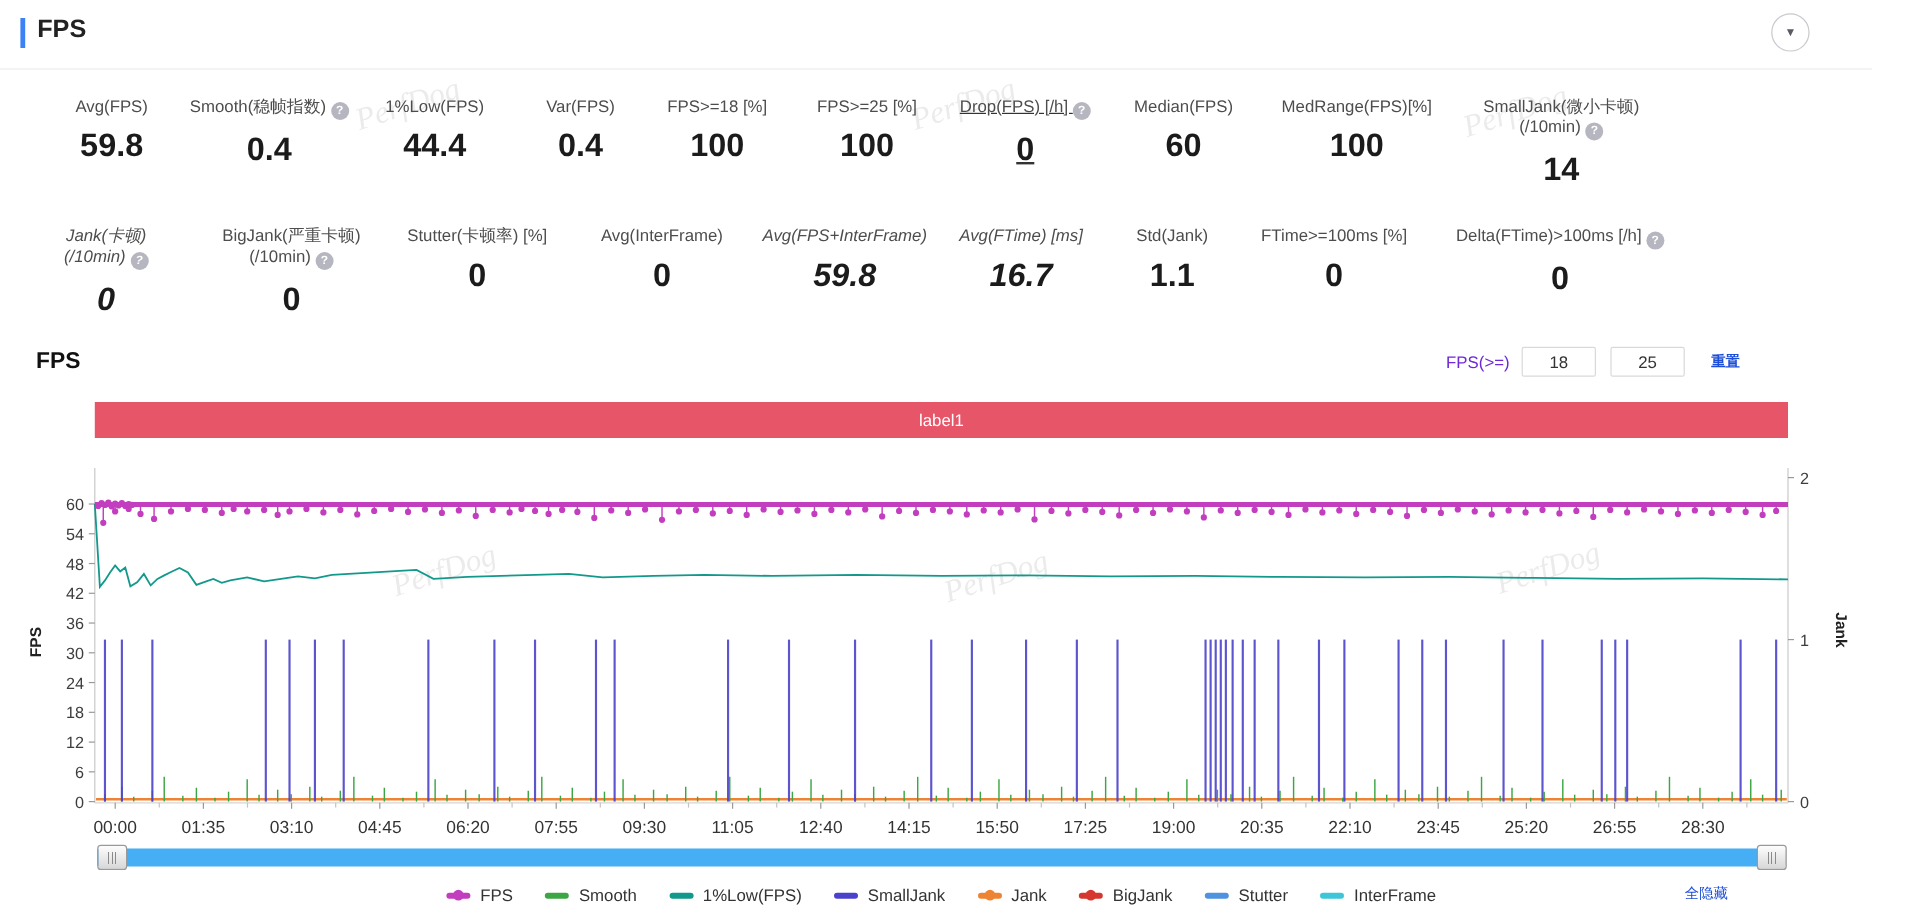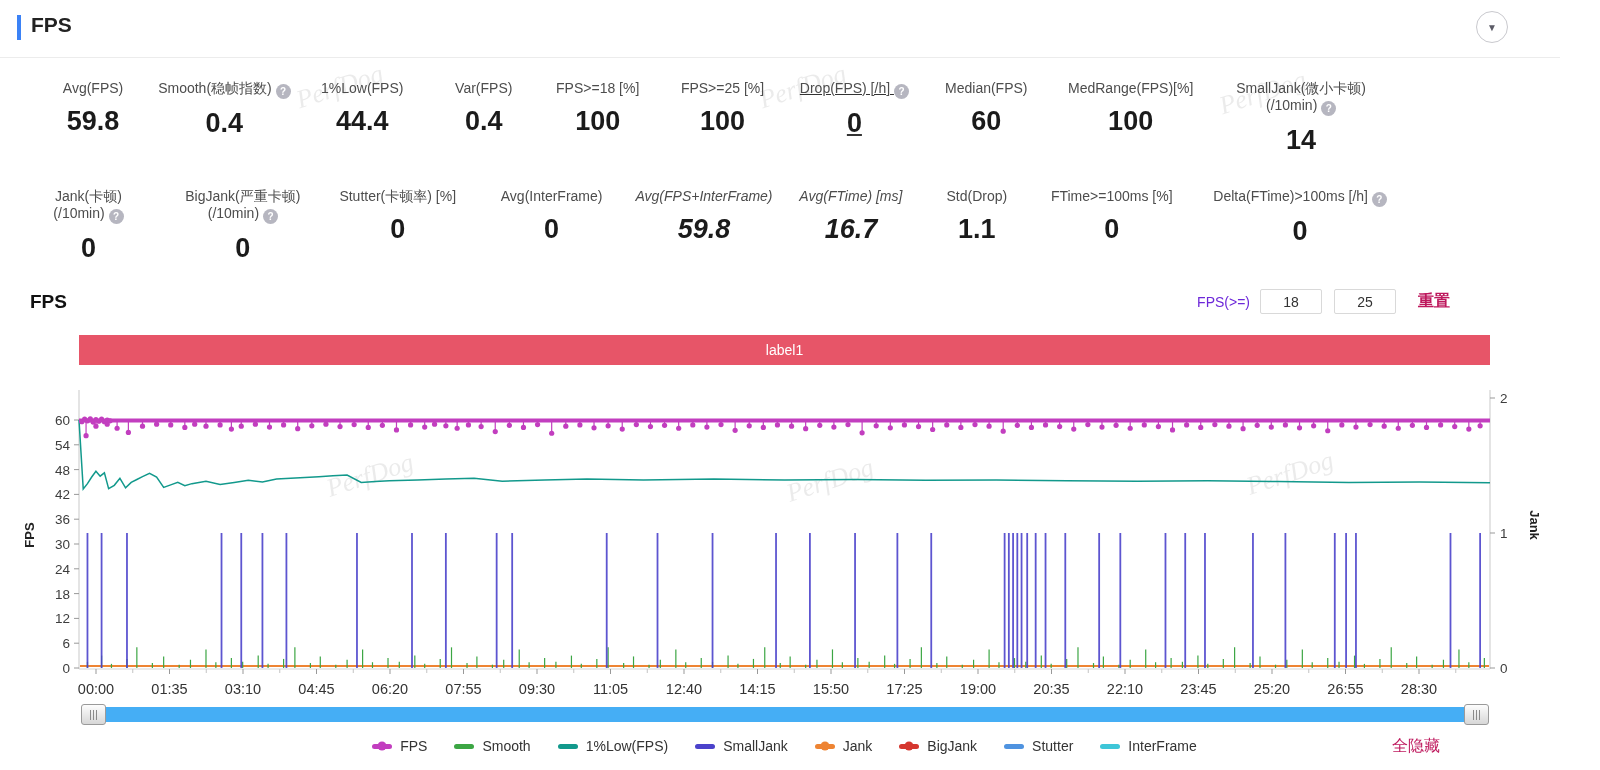--- a/index.html
+++ b/index.html
@@ -24,21 +24,21 @@
   .help{display:inline-block;width:15px;height:15px;line-height:15px;border-radius:50%;
     background:#b6b6c0;color:#fff;font-size:10px;font-weight:bold;text-align:center;vertical-align:-2px;cursor:pointer;}
 
   
   #section-title{position:absolute;left:30px;top:291px;font-size:19px;font-weight:bold;color:#111;}
   #filter{position:absolute;right:110px;top:289px;display:flex;align-items:center;}
   #filter-label{font-size:14px;color:#6d28d9;margin-right:10px;}
   .fps-input{width:62px;height:25px;border:1px solid #d9d9d9;border-radius:2px;text-align:center;
     font-size:14px;color:#333;box-sizing:border-box;font-family:inherit;}
   #fps-input-max{margin-left:12px;}
-  .blue-link{color:#be185d;font-size:16px;text-decoration:none;cursor:pointer;}
+  .blue-link{color:#1d4ed8;font-size:12px;text-decoration:none;cursor:pointer;}
   #reset-link{margin-left:22px;font-weight:bold;}
 
   
   #banner{position:absolute;left:79px;top:335px;width:1411px;height:30px;background:#e75568;
     color:#fff;font-size:14px;display:flex;align-items:center;justify-content:center;}
 
   
   #chart-wrap{position:absolute;left:0;top:375px;width:1600px;height:330px;}
   svg{font-family:"Liberation Sans","DejaVu Sans",sans-serif;}
 
@@ -119,21 +119,21 @@
       <div class="stat" style="flex: 139 139 0px;">
         <div class="stat-label">MedRange(FPS)[%]</div>
         <div class="stat-value">100</div>
       </div>
       <div class="stat" style="flex: 160 160 0px;">
         <div class="stat-label">SmallJank(微小卡顿)<br>(/10min)  <span class="help">?</span></div>
         <div class="stat-value">14</div>
       </div>
     </div>
   <div id="stats-row-2" class="stats-row">
-      <div class="stat" style="flex: 149 149 0px;">
+      <div class="stat" style="flex: 149 149 0px; font-style: italic;">
         <div class="stat-label">Jank(卡顿)<br>(/10min)  <span class="help">?</span></div>
         <div class="stat-value">0</div>
       </div>
       <div class="stat" style="flex: 144 144 0px;">
         <div class="stat-label">BigJank(严重卡顿)<br>(/10min)  <span class="help">?</span></div>
         <div class="stat-value">0</div>
       </div>
       <div class="stat" style="flex: 150 150 0px;">
         <div class="stat-label">Stutter(卡顿率) [%]</div>
         <div class="stat-value">0</div>
@@ -144,21 +144,21 @@
       </div>
       <div class="stat" style="flex: 147 147 0px; font-style: italic;">
         <div class="stat-label">Avg(FPS+InterFrame)</div>
         <div class="stat-value">59.8</div>
       </div>
       <div class="stat" style="flex: 131 131 0px; font-style: italic;">
         <div class="stat-label">Avg(FTime) [ms]</div>
         <div class="stat-value">16.7</div>
       </div>
       <div class="stat" style="flex: 105 105 0px;">
-        <div class="stat-label">Std(Drop)</div>
+        <div class="stat-label">Std(Jank)</div>
         <div class="stat-value">1.1</div>
       </div>
       <div class="stat" style="flex: 149 149 0px;">
         <div class="stat-label">FTime&gt;=100ms [%]</div>
         <div class="stat-value">0</div>
       </div>
       <div class="stat" style="flex: 212 212 0px;">
         <div class="stat-label">Delta(FTime)&gt;100ms [/h] <span class="help">?</span></div>
         <div class="stat-value">0</div>
       </div>

